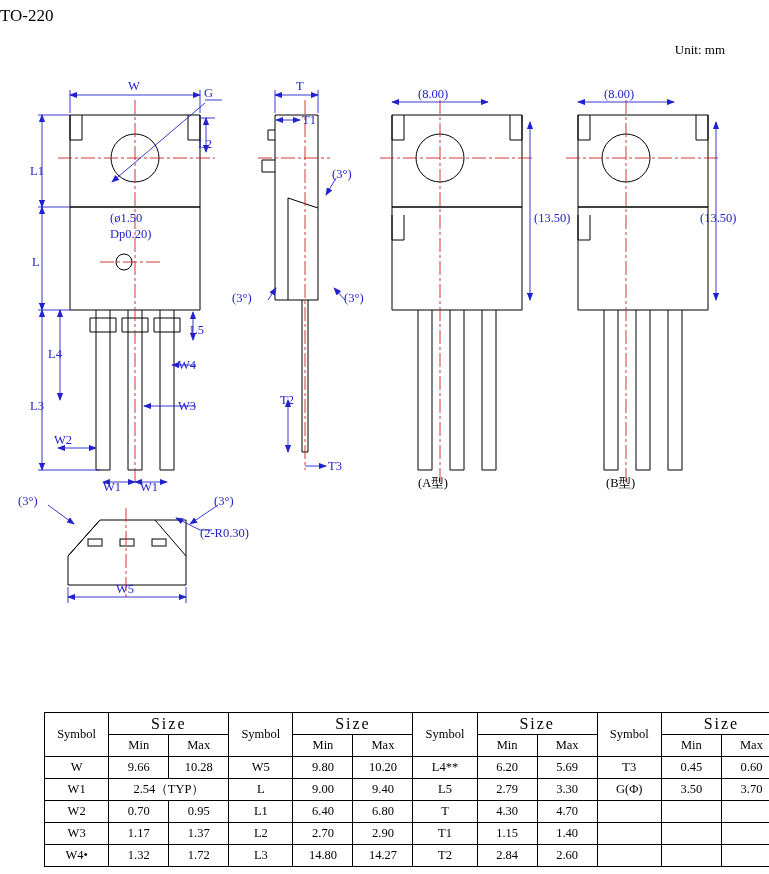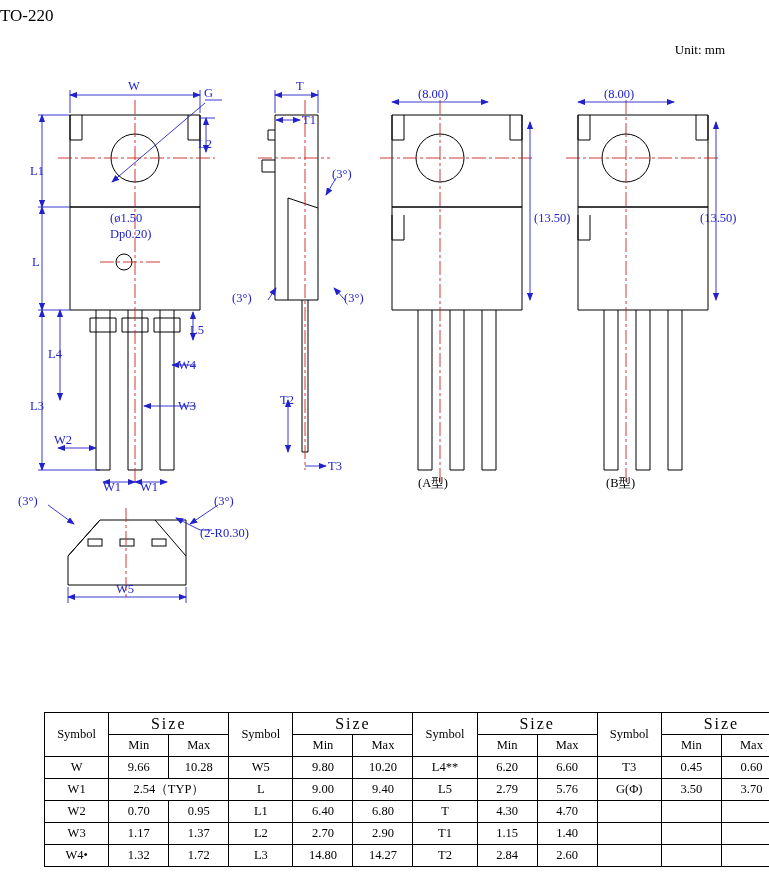--- a/index.html
+++ b/index.html
@@ -264,34 +264,34 @@
     <tbody>
         <tr>
           <td class="sym-col">W</td>
           <td class="val-col">9.66</td>
           <td class="val-col">10.28</td>
           <td class="sym-col">W5</td>
           <td class="val-col">9.80</td>
           <td class="val-col">10.20</td>
           <td class="sym-col">L4**</td>
           <td class="val-col">6.20</td>
-          <td class="val-col">6.60</td>
+          <td class="val-col">5.69</td>
           <td class="sym-col">T3</td>
           <td class="val-col">0.45</td>
           <td class="val-col">0.60</td>
         </tr>
         <tr>
           <td class="sym-col">W1</td>
           <td colspan="2">2.54（TYP）</td>
           <td class="sym-col">L</td>
           <td class="val-col">9.00</td>
           <td class="val-col">9.40</td>
           <td class="sym-col">L5</td>
           <td class="val-col">2.79</td>
-          <td class="val-col">5.76</td>
+          <td class="val-col">3.30</td>
           <td class="sym-col">G(Φ)</td>
           <td class="val-col">3.50</td>
           <td class="val-col">3.70</td>
         </tr>
         <tr>
           <td class="sym-col">W2</td>
           <td class="val-col">0.70</td>
           <td class="val-col">0.95</td>
           <td class="sym-col">L1</td>
           <td class="val-col">6.40</td>

